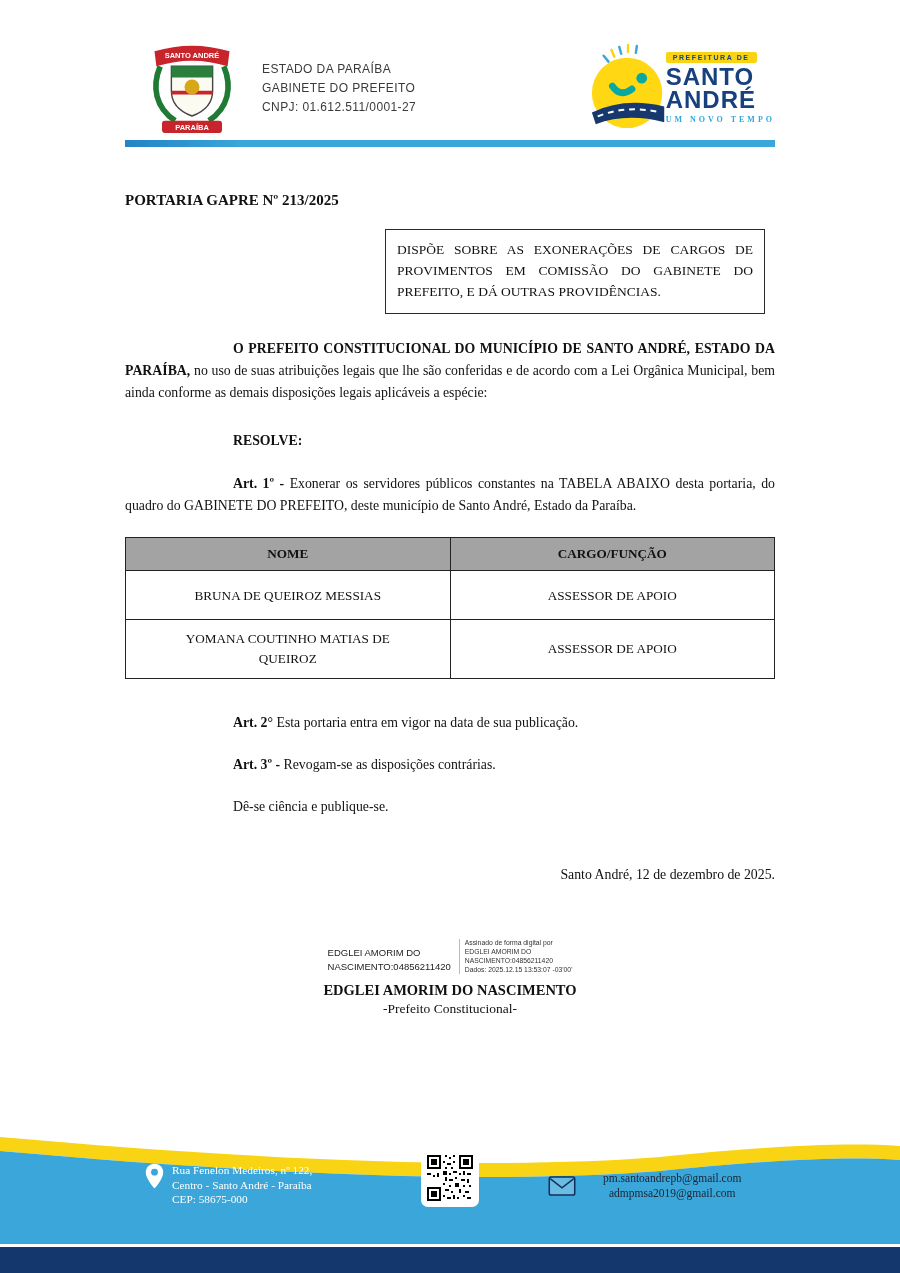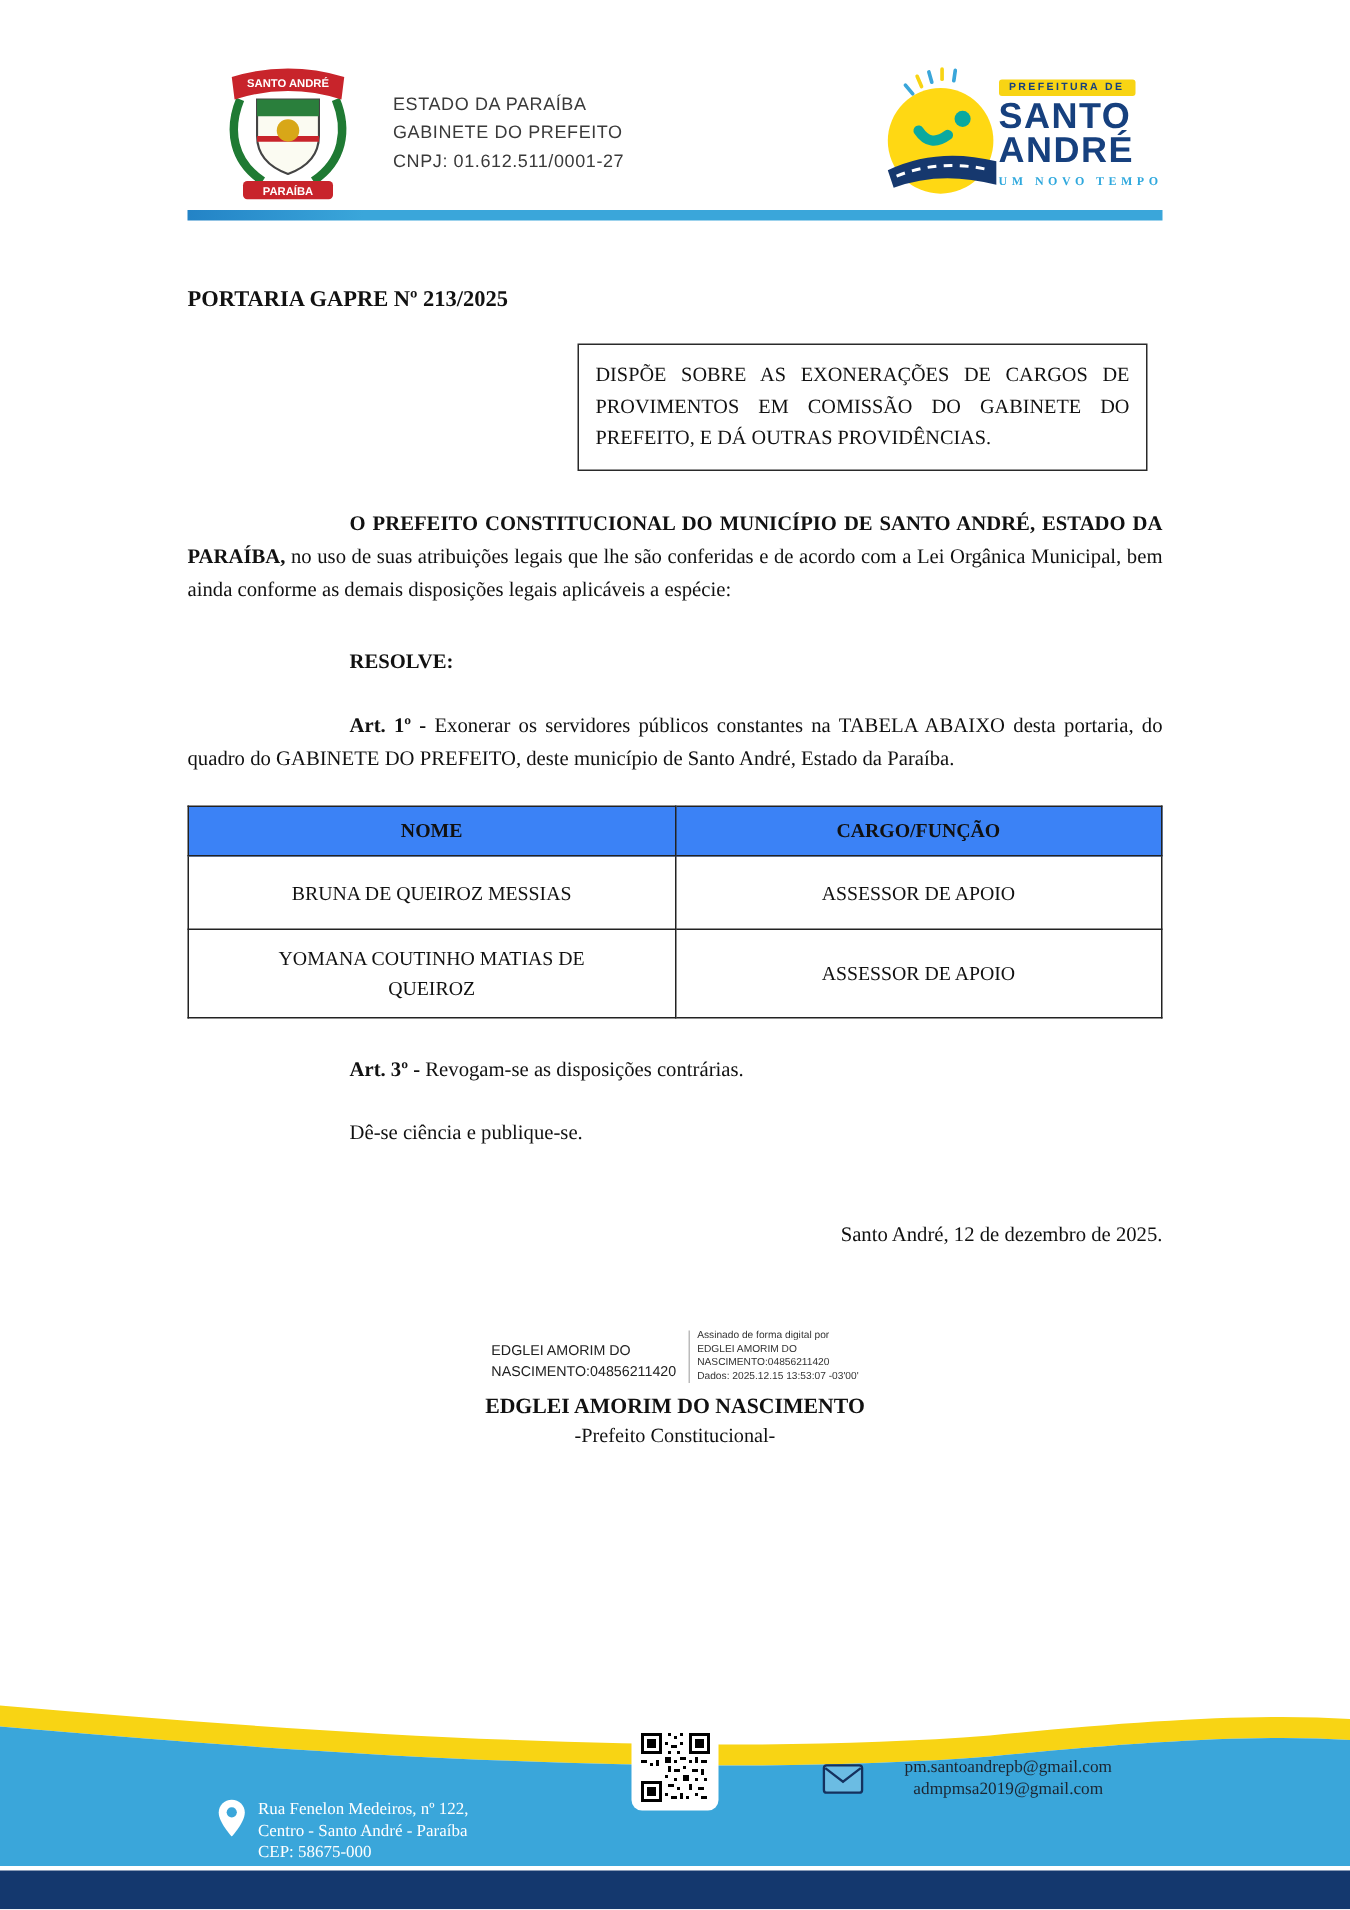--- a/index.html
+++ b/index.html
@@ -29,40 +29,40 @@
                padding:10px 11px;font-size:13.5px;line-height:1.55;text-align:justify;}
   .para{font-size:13.8px;line-height:1.62;text-align:justify;margin:24px 0 0 0;}
   .indented{text-indent:108px;}
   .lead{margin:26px 0 0 108px;font-size:13.8px;}
   .resolve{margin:28px 0 0 108px;font-weight:bold;font-size:13.8px;}
   b{font-weight:bold;}
 
   table.doc-table{margin-top:20px;width:100%;border-collapse:collapse;}
   table.doc-table th,table.doc-table td{border:1.3px solid #222;text-align:center;
       font-size:13.2px;padding:9px 8px;}
-  table.doc-table th{background:#3b82f6;font-weight:bold;padding:8px 8px;}
+  table.doc-table th{background:#a3a3a3;font-weight:bold;padding:8px 8px;}
   .cellwrap{display:inline-block;max-width:235px;line-height:1.5;}
   table.doc-table td{height:30px;}
 
   .dateline{margin-top:52px;text-align:right;font-size:13.8px;}
 
   
   .sig-area{margin-top:56px;text-align:center;}
   .digital-sig{display:flex;justify-content:center;align-items:flex-end;gap:8px;
                font-family:"Liberation Sans",sans-serif;}
   .sig-left{font-size:9.5px;color:#222;text-align:left;line-height:1.5;}
   .sig-right{font-size:6.8px;color:#333;text-align:left;line-height:1.3;
              border-left:1px solid #bbb;padding-left:5px;}
   .sig-name{margin-top:8px;font-size:14.5px;font-weight:bold;}
   .sig-role{margin-top:2px;font-size:13.5px;}
 
   
   .footer{position:absolute;left:0;bottom:0;width:900px;height:148px;}
   .footer svg.waves{position:absolute;left:0;top:0;width:900px;height:148px;}
-  .addr{position:absolute;left:145px;top:38px;display:flex;align-items:flex-start;gap:8px;margin-top:36px;}
+  .addr{position:absolute;left:145px;top:38px;display:flex;align-items:flex-start;gap:8px;}
   .addr-text{color:#fff;font-size:11.3px;line-height:14.5px;}
   .qr{position:absolute;left:421px;top:24px;width:58px;height:58px;background:#fff;
       border-radius:7px;padding:4px;box-sizing:border-box;}
   .mail{position:absolute;left:548px;top:46px;display:flex;align-items:center;gap:27px;}
   .mail-text{font-size:11.5px;line-height:15px;color:#1c2430;text-align:center;}
 </style>
 </head>
 <body>
 
 <div class="page">
@@ -142,20 +142,21 @@
           <td><span class="cellwrap">BRUNA DE QUEIROZ MESSIAS</span></td>
           <td><span class="cellwrap">ASSESSOR DE APOIO</span></td>
         </tr>
         <tr>
           <td><span class="cellwrap">YOMANA COUTINHO MATIAS DE QUEIROZ</span></td>
           <td><span class="cellwrap">ASSESSOR DE APOIO</span></td>
         </tr>
       </tbody>
     </table>
 
+    <p class="lead" style="margin-top:36px"><b>Art. 2°</b><span> Esta portaria entra em vigor na data de sua publicação.</span></p>
 
     <p class="lead"><b>Art. 3º -</b><span> Revogam-se as disposições contrárias.</span></p>
 
     <p class="lead">Dê-se ciência e publique-se.</p>
 
     <p class="dateline">Santo André, 12 de dezembro de 2025.</p>
 
     <div class="sig-area">
       <div class="digital-sig">
         <div class="sig-left">

